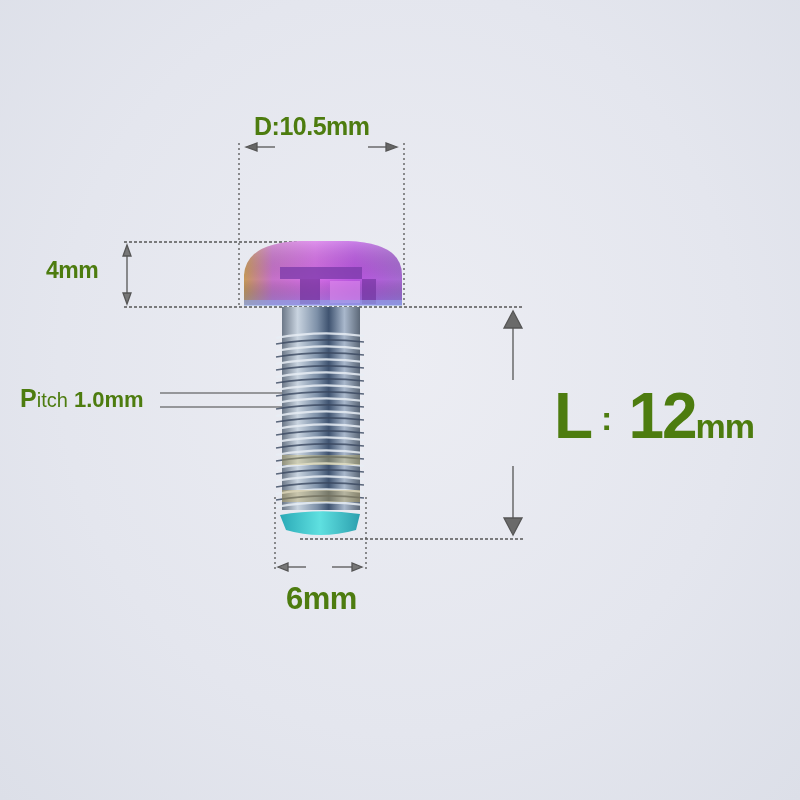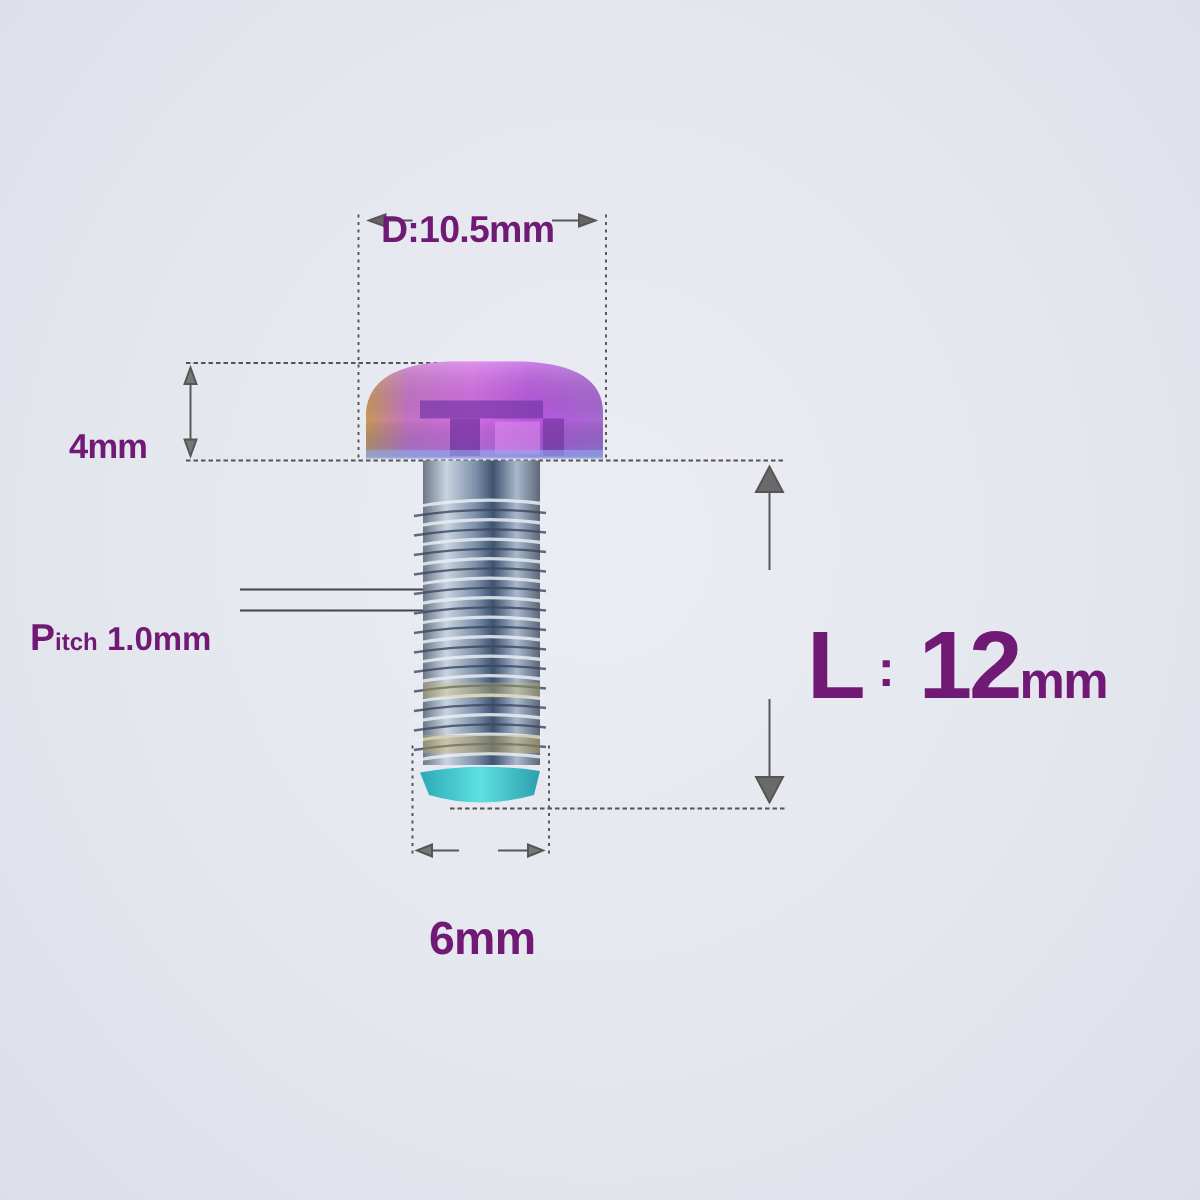--- a/index.html
+++ b/index.html
@@ -3,28 +3,28 @@
   <meta charset="utf-8">
   <style>
     html, body { margin: 0; padding: 0; }
     body {
       width: 800px; height: 800px; overflow: hidden;
       background: radial-gradient(ellipse at 50% 45%, #ecedf3 0%, #e4e6ee 60%, #dcdfe8 100%);
       font-family: "Liberation Sans", sans-serif;
       position: relative;
     }
     .stage { position: absolute; left: 0; top: 0; width: 800px; height: 800px; }
-    .label { position: absolute; font-weight: bold; color: #701a75; white-space: nowrap; margin-top: 27px; }
+    .label { position: absolute; font-weight: bold; color: #4d7c0f; white-space: nowrap; }
     .lbl-diameter { left: 254px; top: 112px; font-size: 25px; letter-spacing: -0.5px; }
     .lbl-head { left: 46px; top: 257px; font-size: 23px; letter-spacing: -0.5px; text-align: center; }
     .lbl-pitch { left: 20px; top: 384px; font-size: 22px; }
     .lbl-pitch .p { font-size: 25px; }
-    .lbl-pitch .itch { font-weight: bold; font-size: 16px; }
+    .lbl-pitch .itch { font-weight: normal; font-size: 20px; }
     .lbl-thread { left: 286px; top: 581px; font-size: 31px; letter-spacing: -0.5px; }
-    .lbl-length { left: 538px; top: 384px; font-size: 64px; letter-spacing: -2px; line-height: 1; }
+    .lbl-length { left: 554px; top: 384px; font-size: 64px; letter-spacing: -2px; line-height: 1; }
     .lbl-length .colon { font-size: 34px; vertical-align: 8px; margin: 0 18px 0 10px; }
     .lbl-length .unit { font-size: 34px; letter-spacing: -1px; }
     svg { position: absolute; left: 0; top: 0; }
   </style>
 </head>
 <body>
 
 <div class="stage">
 
   <svg width="800" height="800" viewBox="0 0 800 800">

